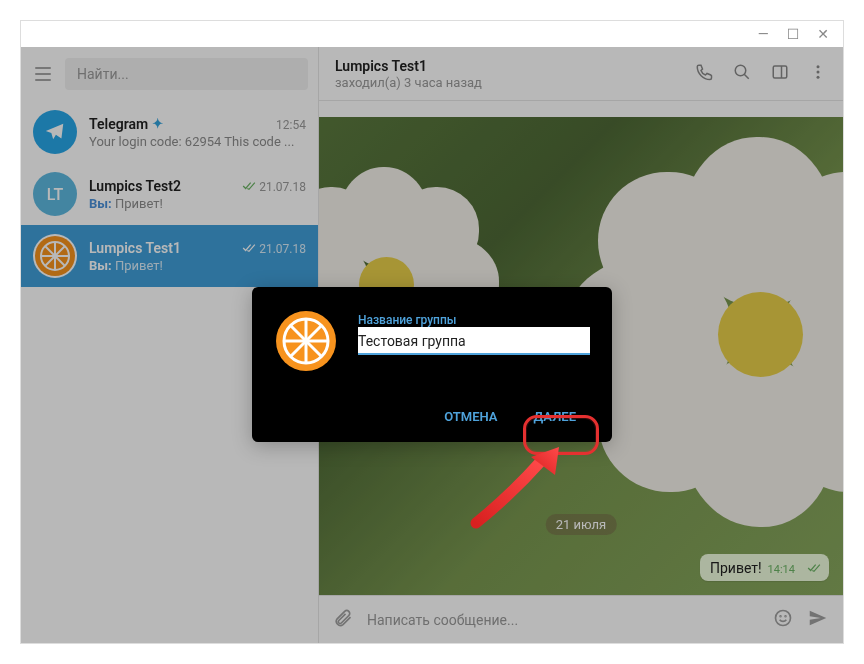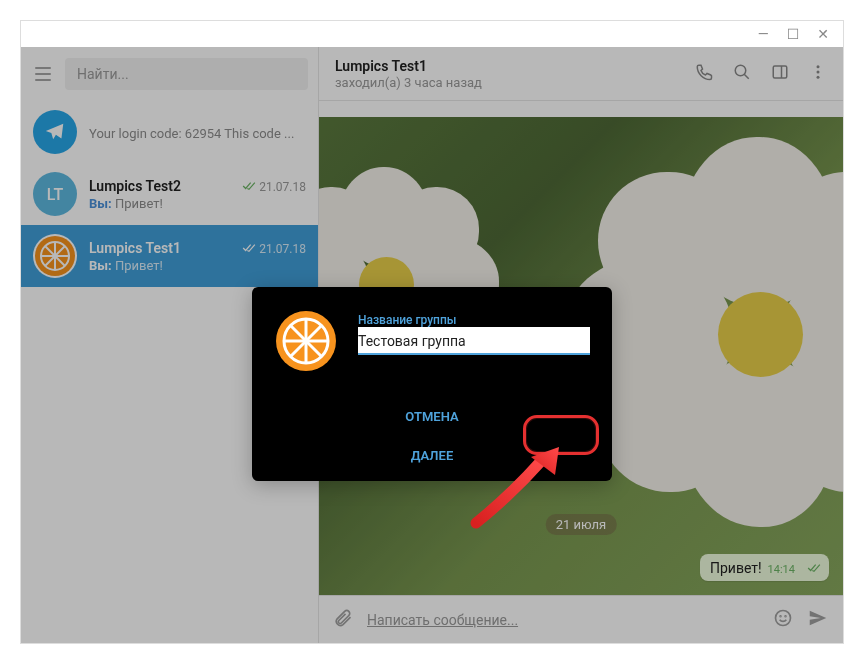--- a/index.html
+++ b/index.html
@@ -49,32 +49,32 @@
 .flower .petal { position:absolute; background:#f4f2ea; border-radius:50% 50% 48% 52%; }
 .flower .center { position:absolute; background:#e8cf4a; border-radius:50%; }
 
 .date-badge { position:absolute; bottom: 60px; left:50%; transform:translateX(-50%); background:rgba(118,106,72,0.55); color:#fff; font-size:13px; padding:3px 10px; border-radius:10px; }
 .msg-bubble { position:absolute; right: 14px; bottom: 14px; background:#effdde; border-radius:8px; padding:6px 8px 5px 10px; display:flex; align-items:flex-end; gap:6px; box-shadow:0 1px 1px rgba(0,0,0,0.1);}
 .msg-text { font-size:14px; color:#222; }
 .msg-meta { font-size:11px; color:#6db566; display:flex; align-items:flex-start; gap:12px; }
 
 .composer { height:48px; display:flex; align-items:center; padding:0 14px; gap:14px; border-top:1px solid #e6e6e6;}
 .composer .icon { color:#a0a0a0; cursor:pointer; }
-.composer .input { flex:1; color:#9a9a9a; font-size:14px;text-decoration:underline; }
+.composer .input { flex:1; color:#9a9a9a; font-size:14px; }
 .send { color:#3ca1e3; }
 
 
 .overlay { position:absolute; inset:0; background:rgba(0,0,0,0.28); display:flex; align-items:flex-start; justify-content:center; }
 .dialog { margin-top: 240px; width: 360px; background:#000000; border-radius:6px; box-shadow:0 4px 20px rgba(0,0,0,0.25); padding: 22px 22px 10px 22px; }
 .dlg-row { display:flex; gap:20px; align-items:flex-start; }
 .dlg-avatar { width:64px; height:64px; border-radius:50%; }
 .dlg-field { flex:1; padding-top:4px; }
 .dlg-label { font-size:12px; color:#4fa3dc; font-weight: 500; }
 .dlg-input { width:100%; border:none; border-bottom:2px solid #4fa3dc; font-size:14px; padding:6px 0 4px 0; outline:none; color:#222; }
-.dlg-buttons { display:flex; justify-content:flex-end; gap:8px; margin-top:28px;flex-direction:column; }
+.dlg-buttons { display:flex; justify-content:flex-end; gap:8px; margin-top:28px; }
 .dlg-btn { background:none; border:none; color:#4fa3dc; font-weight:600; font-size:13px; padding:8px 14px; border-radius:4px; cursor:pointer; }
 
 
 .highlight-oval { position:absolute; border:3px solid #e53030; border-radius:14px; width:76px; height:40px; top: 368px; left: 502px; pointer-events:none; box-shadow: 0 0 0 1px rgba(229,48,48,0.2) inset;}
 .arrow-svg { position:absolute; top: 398px; left: 440px; pointer-events:none; }
 </style>
 </head>
 <body>
 
 <div class="window-frame">
@@ -96,20 +96,27 @@
         <div class="search">Найти...</div>
       </div>
 
       <div class="chat-item">
         <div class="avatar telegram">
           <svg width="22" height="22" viewBox="0 0 24 24">
               <path fill="#fff" d="M21 3L2 11l6 2 2 7 3-5 6 4 2-16z"></path>
             </svg>
         </div>
         <div class="chat-body">
+          <div class="chat-row">
+            <span class="chat-name">
+                <span>Telegram</span> 
+                <span class="verify">✦</span>
+              </span>
+            <span class="chat-time">12:54</span>
+          </div>
           <div class="chat-preview">Your login code: 62954  This code ...</div>
         </div>
       </div>
 
       <div class="chat-item">
         <div class="avatar lt">LT</div>
         <div class="chat-body">
           <div class="chat-row">
             <span class="chat-name">Lumpics Test2</span>
             <span class="chat-time">

